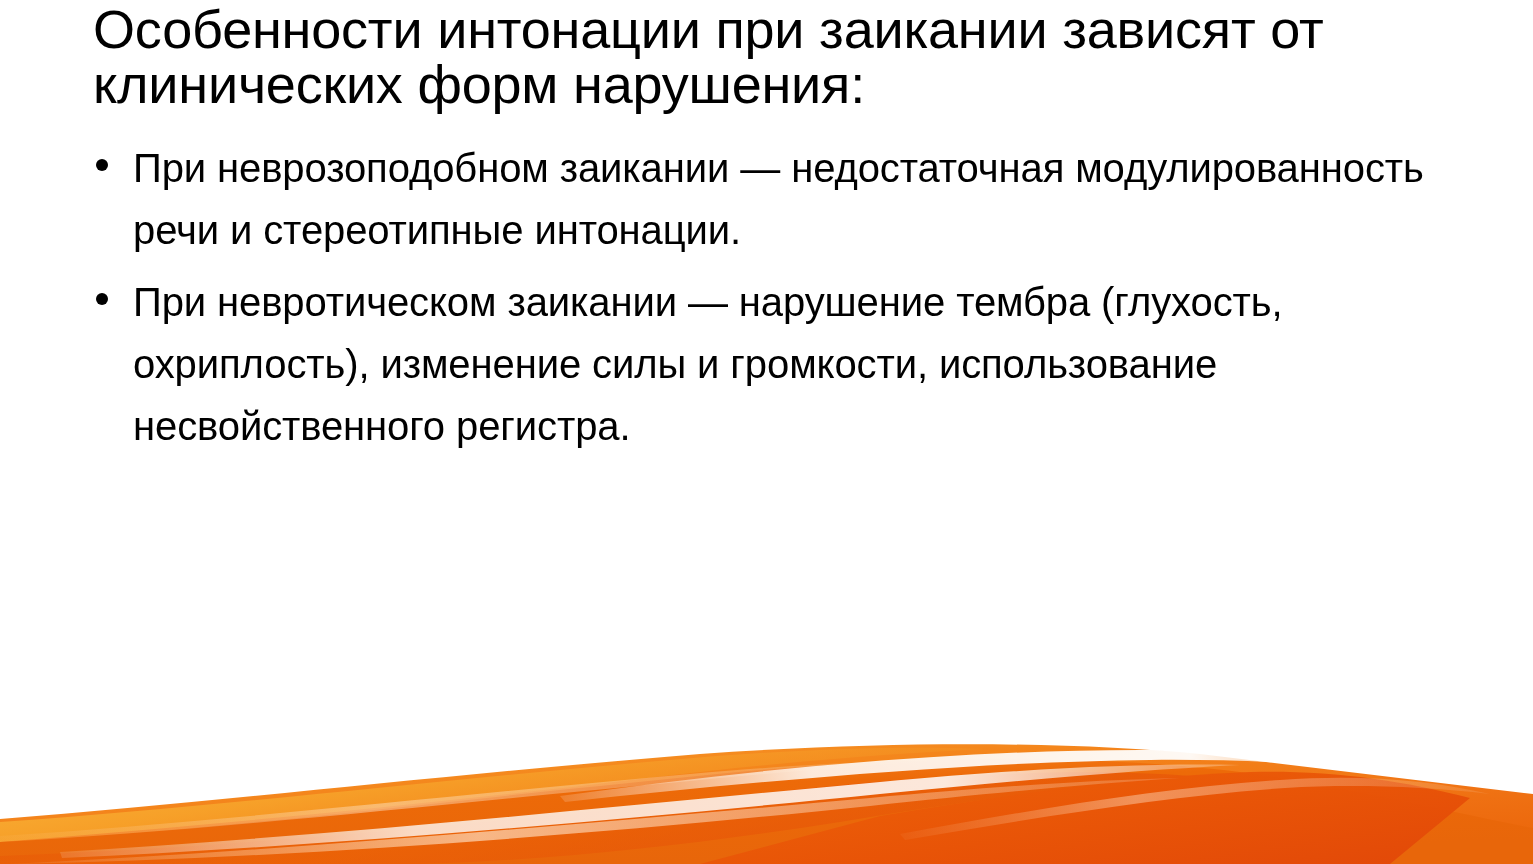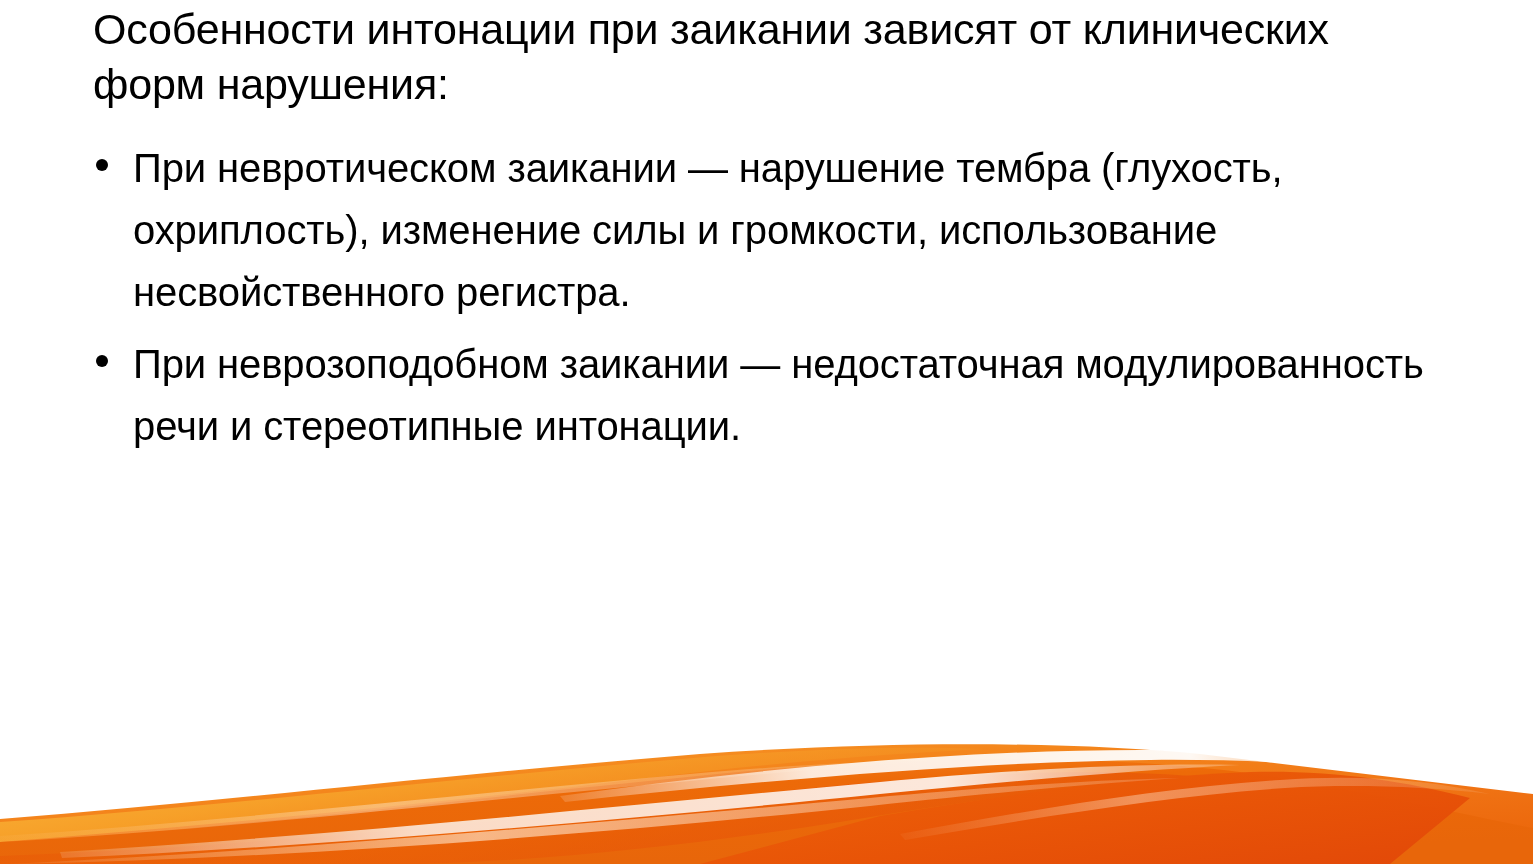--- a/index.html
+++ b/index.html
@@ -20,21 +20,21 @@
 
   
   #content {
     position: absolute;
     left: 93px;
     top: 0px;
     width: 1350px;
   }
 
   #slide-title {
-    font-size: 43px;
+    font-size: 54px;
     line-height: 55px;
     color: #000000;
     font-weight: 400;
     letter-spacing: -0.2px;
     margin: 0;
     padding-top: 2px;
     white-space: pre-wrap;
   }
 
   #bullet-list {
@@ -82,26 +82,26 @@
 <div id="slide">
 
   <div id="content">
 
     <h1 id="slide-title">Особенности интонации при заикании зависят от клинических форм нарушения:</h1>
 
     <ul id="bullet-list">
 
       <li class="bullet-item">
         <span class="bullet-marker"></span>
-        <span class="bullet-text">При невротическом заикании — нарушение тембра (глухость, охриплость), изменение силы и громкости, использование несвойственного регистра.</span>
+        <span class="bullet-text">При неврозоподобном заикании — недостаточная модулированность речи и стереотипные интонации.</span>
       </li>
 
       <li class="bullet-item">
         <span class="bullet-marker"></span>
-        <span class="bullet-text">При неврозоподобном заикании — недостаточная модулированность речи и стереотипные интонации.</span>
+        <span class="bullet-text">При невротическом заикании — нарушение тембра (глухость, охриплость), изменение силы и громкости, использование несвойственного регистра.</span>
       </li>
 
     </ul>
   </div>
 
   <svg id="wave-decoration" viewBox="0 0 1533 140" preserveAspectRatio="none" xmlns="http://www.w3.org/2000/svg">
 
     <defs>
       <linearGradient id="gradMain" x1="0" y1="0" x2="0.35" y2="1">
         <stop offset="0%" stop-color="#F5821F"></stop>

